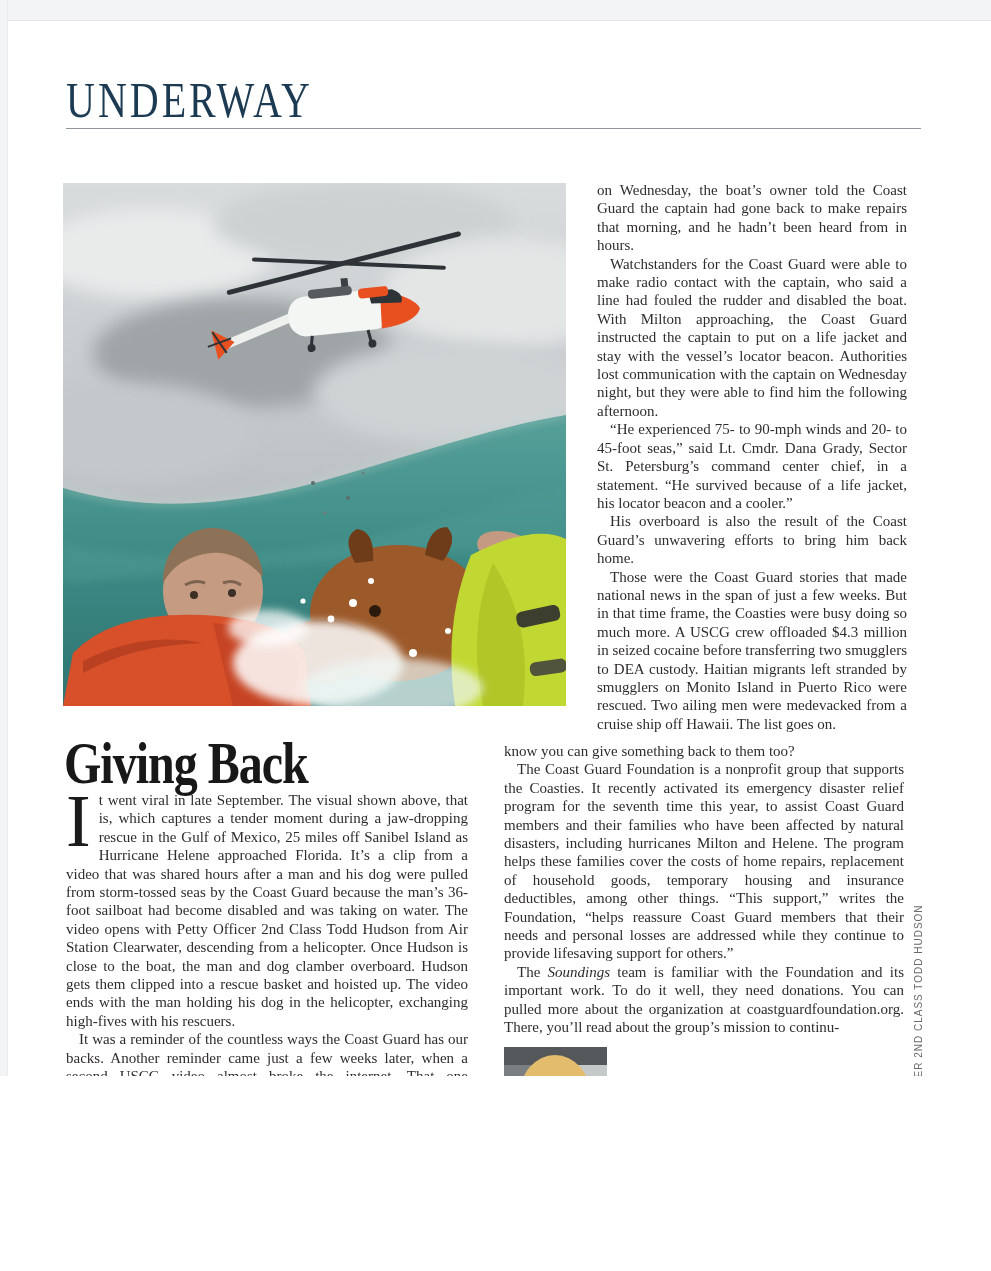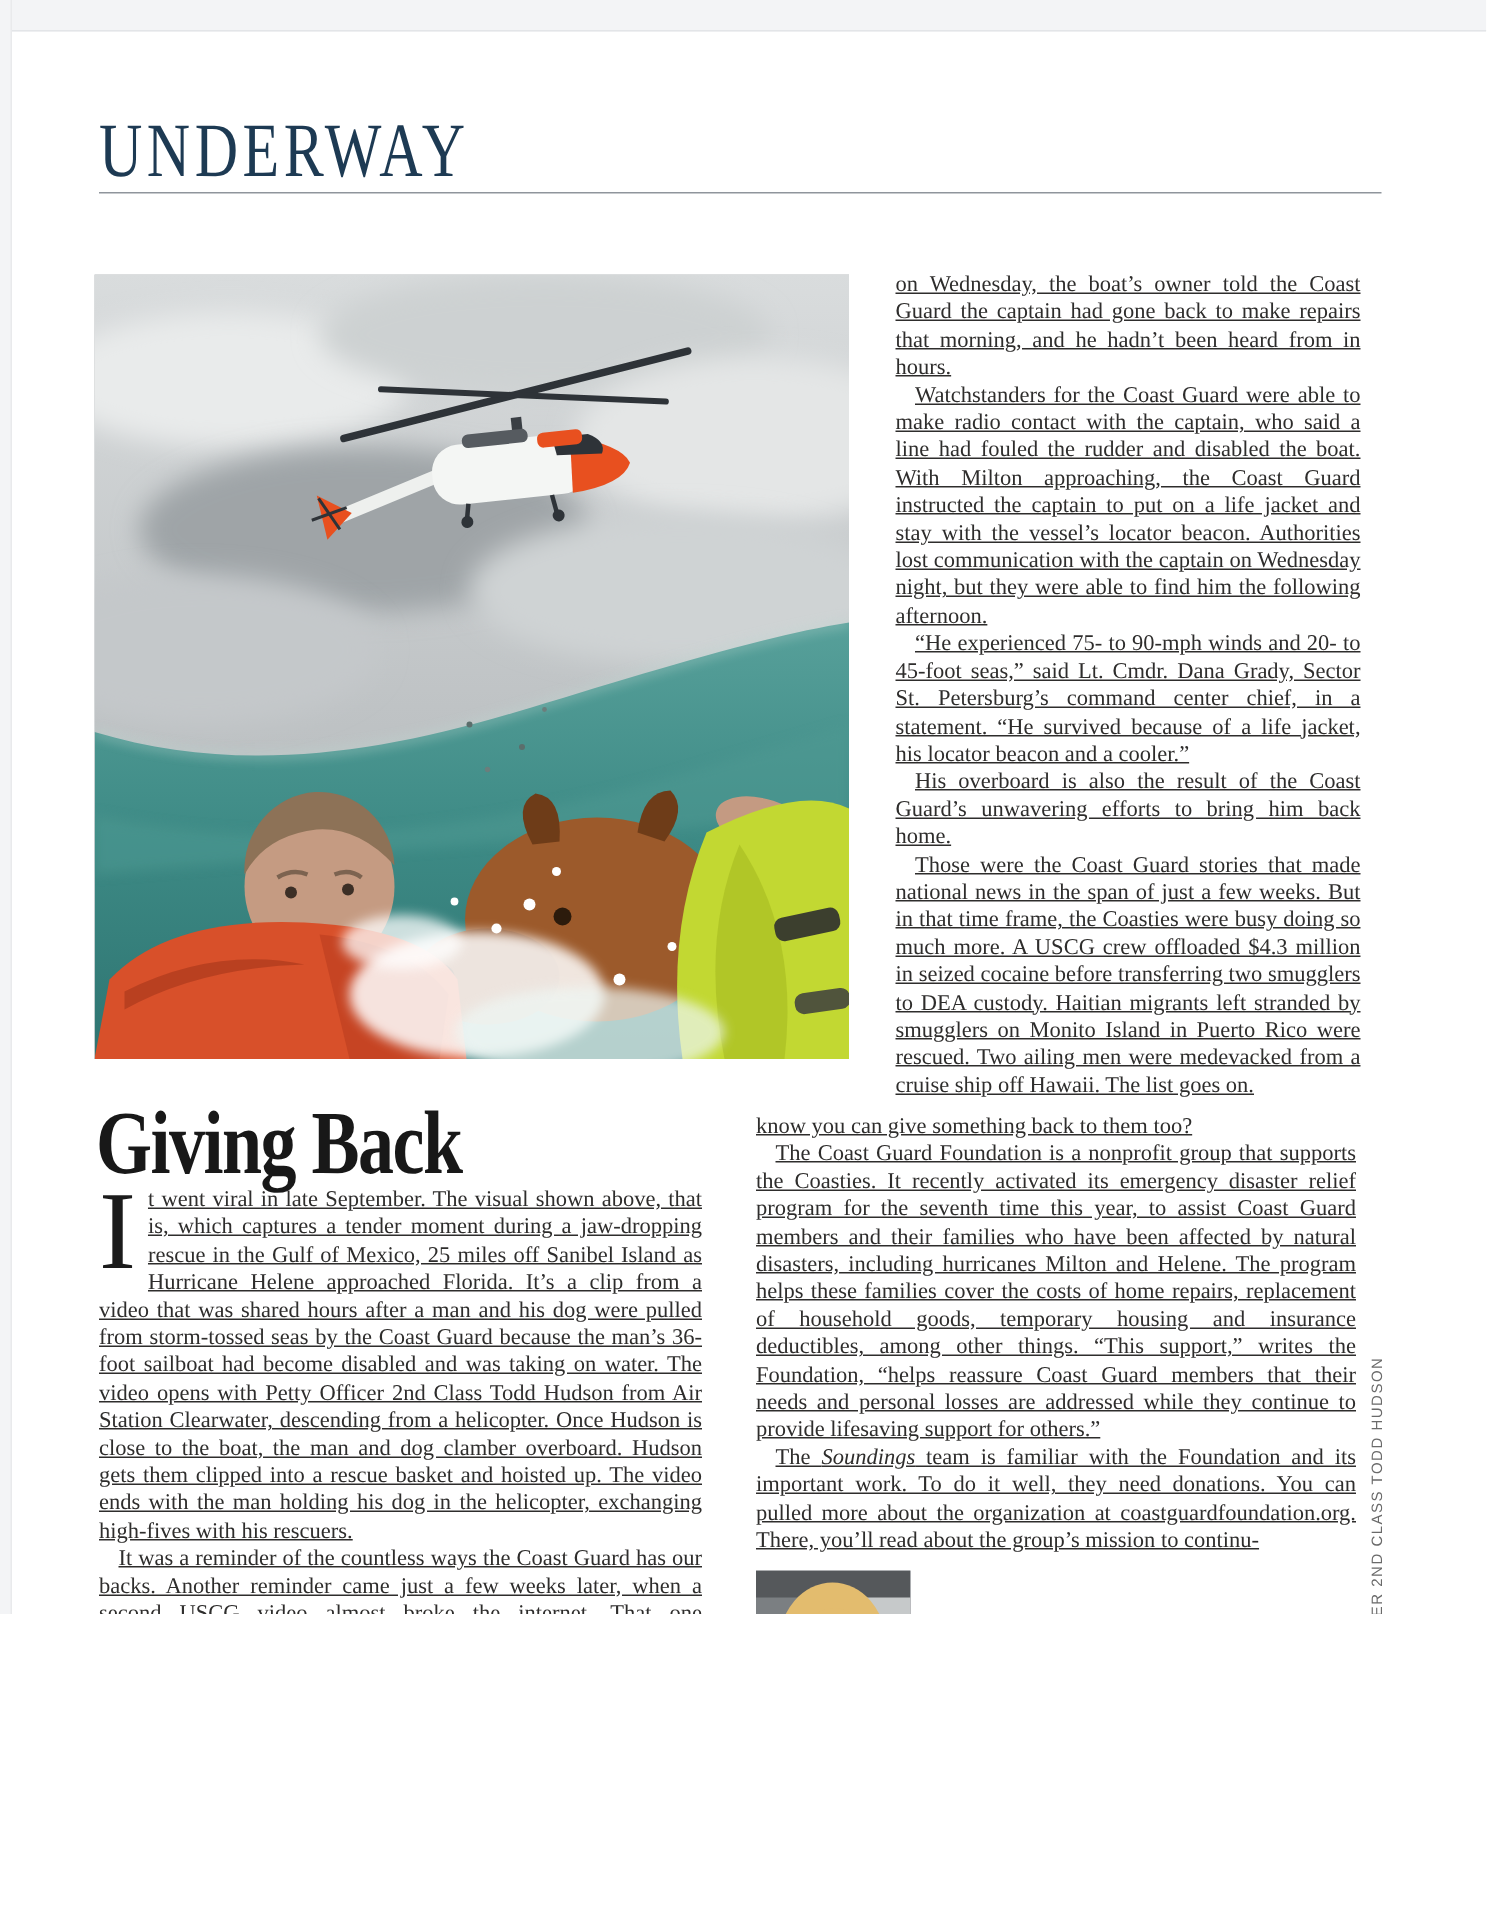--- a/index.html
+++ b/index.html
@@ -11,21 +11,21 @@
   
   .section-title{position:absolute;left:66px;top:70px;font-family:"Liberation Serif",serif;
       font-size:40px;letter-spacing:3px;color:#1d3a53;transform:scaleY(1.28);transform-origin:left top;
       font-weight:normal;white-space:nowrap;}
   .section-rule{position:absolute;left:66px;top:128px;width:855px;height:1px;background:#8f959c;}
 
   
   .rescue-photo{position:absolute;left:63px;top:183px;width:503px;height:523px;overflow:hidden;background:#b9bdbf;}
 
   
-  .bodytext{font-family:"Liberation Serif",serif;font-size:15px;line-height:18.4px;color:#2e2d2c;text-align:justify;text-decoration:underline;}
+  .bodytext{font-family:"Liberation Serif",serif;font-size:15px;line-height:18.4px;color:#2e2d2c;text-align:justify;}
   .bodytext p{margin:0;text-indent:13px;}
   .bodytext p.cont{text-indent:0;}
   .col-right{position:absolute;left:597px;top:181px;width:310px;}
   .col-wide{position:absolute;left:504px;top:742px;width:400px;}
   .col-left{position:absolute;left:66px;top:791px;width:402px;}
   .p-cont-indent{margin-left:112px !important;text-indent:0 !important;}
 
   
   .headline{position:absolute;left:64px;top:728px;font-family:"Liberation Serif",serif;font-weight:bold;
       font-size:48px;letter-spacing:-1px;color:#181818;transform:scaleY(1.25);transform-origin:left top;white-space:nowrap;}

